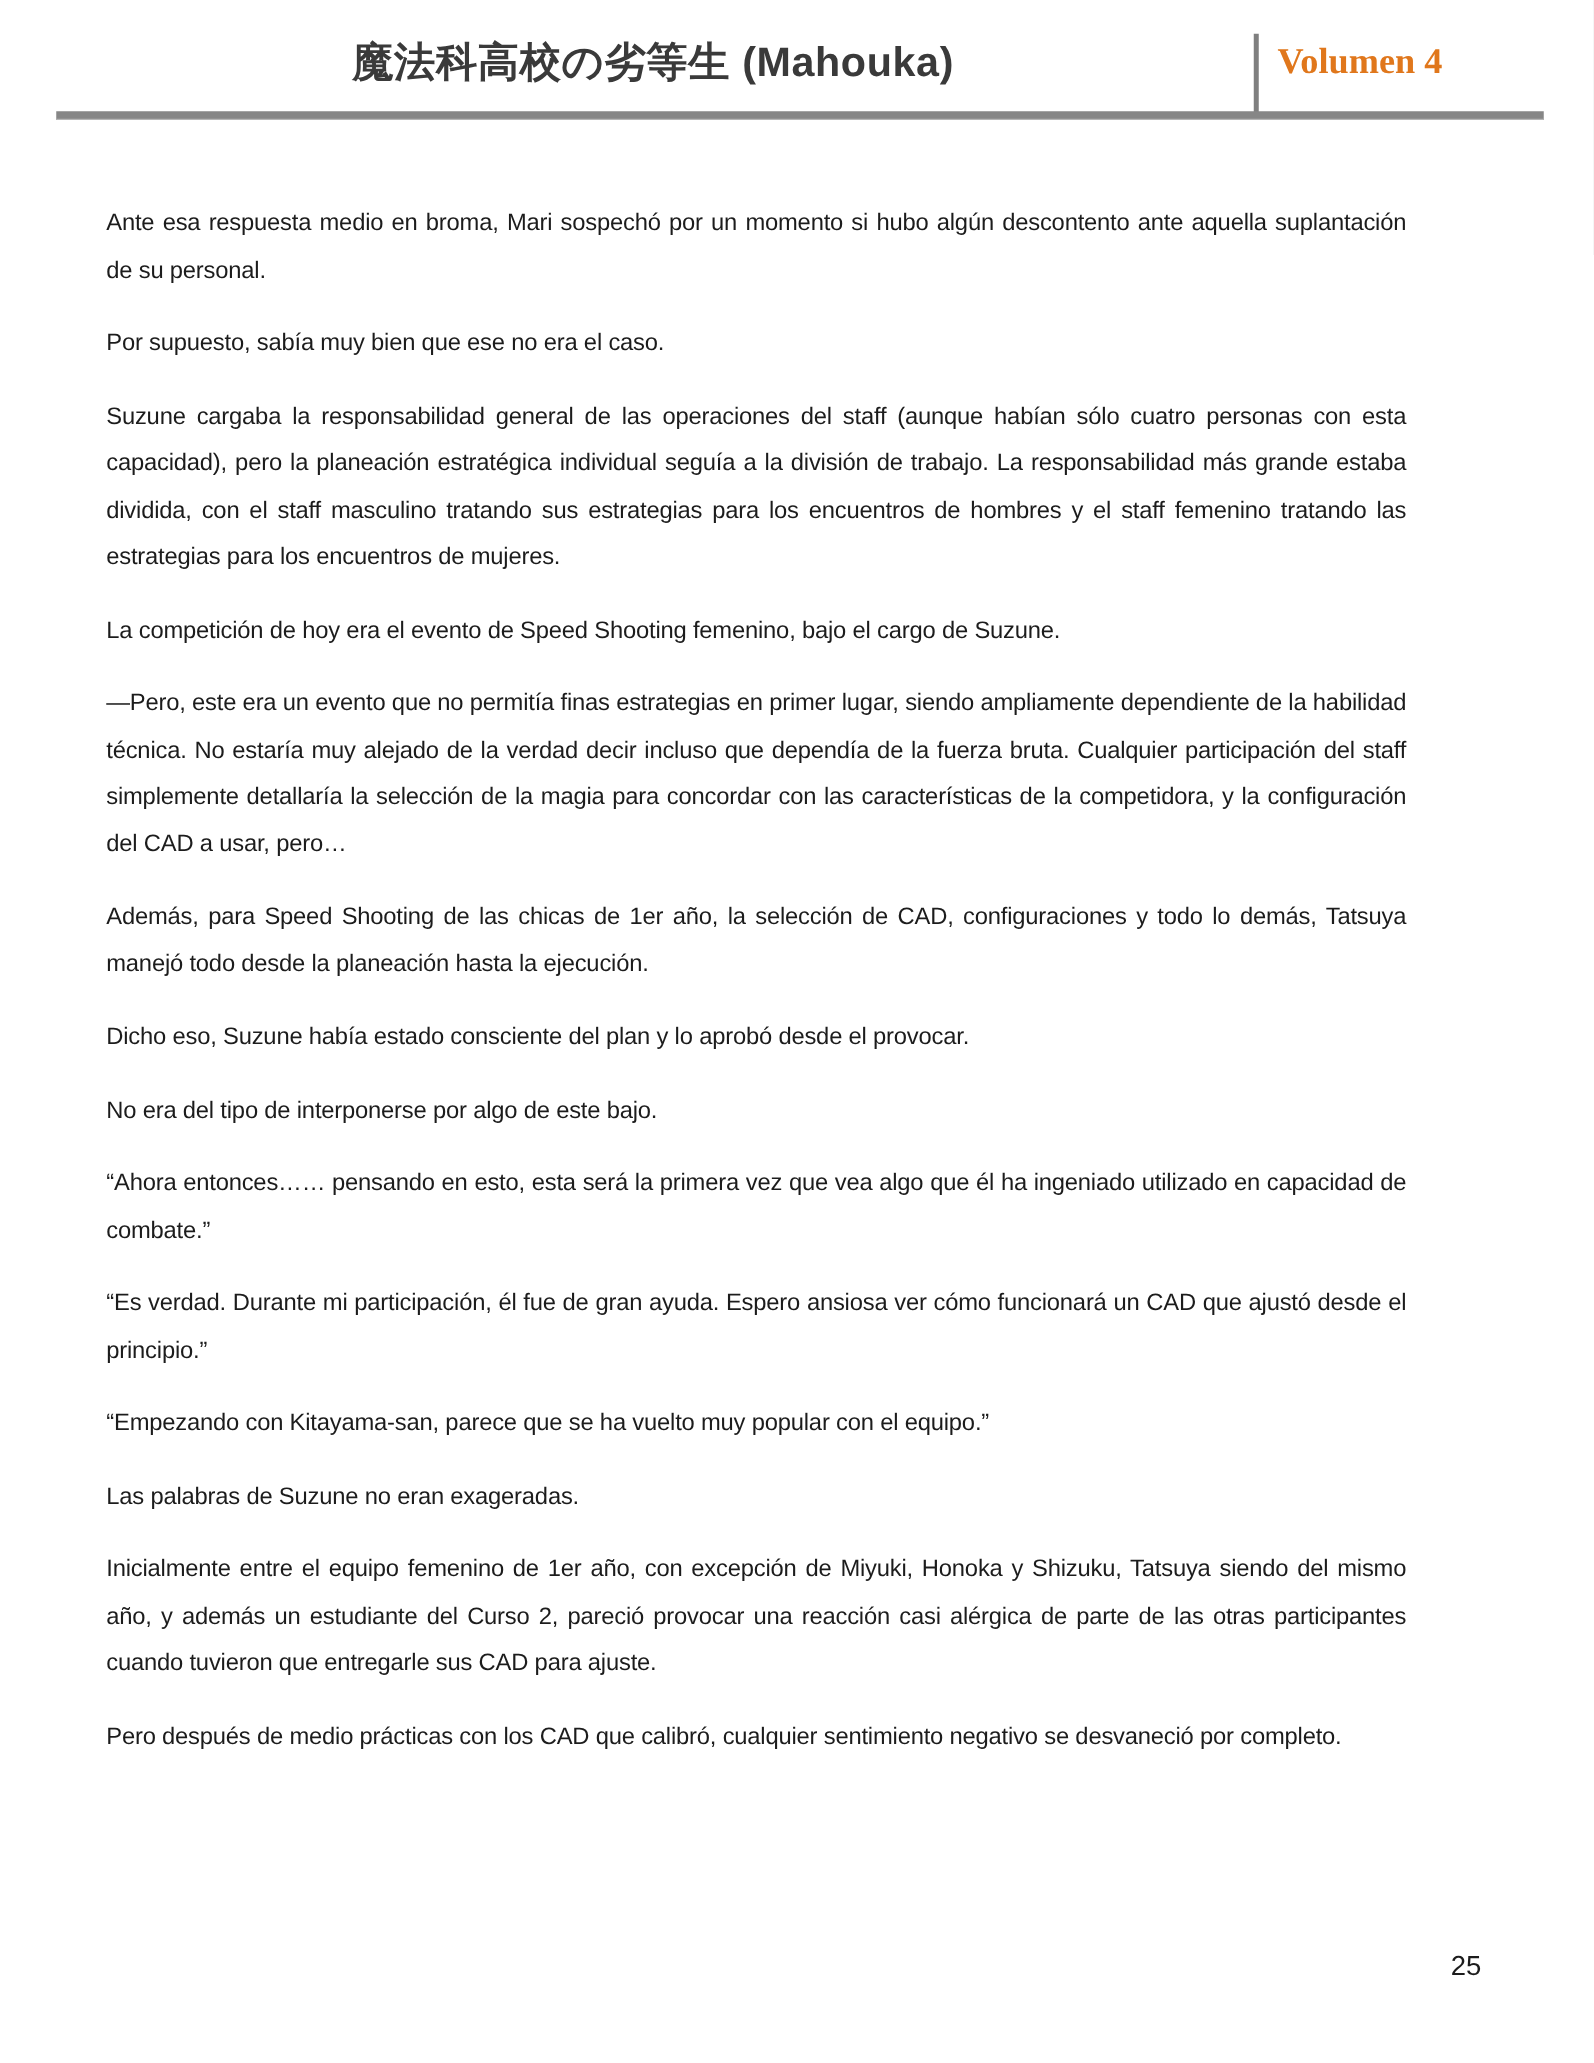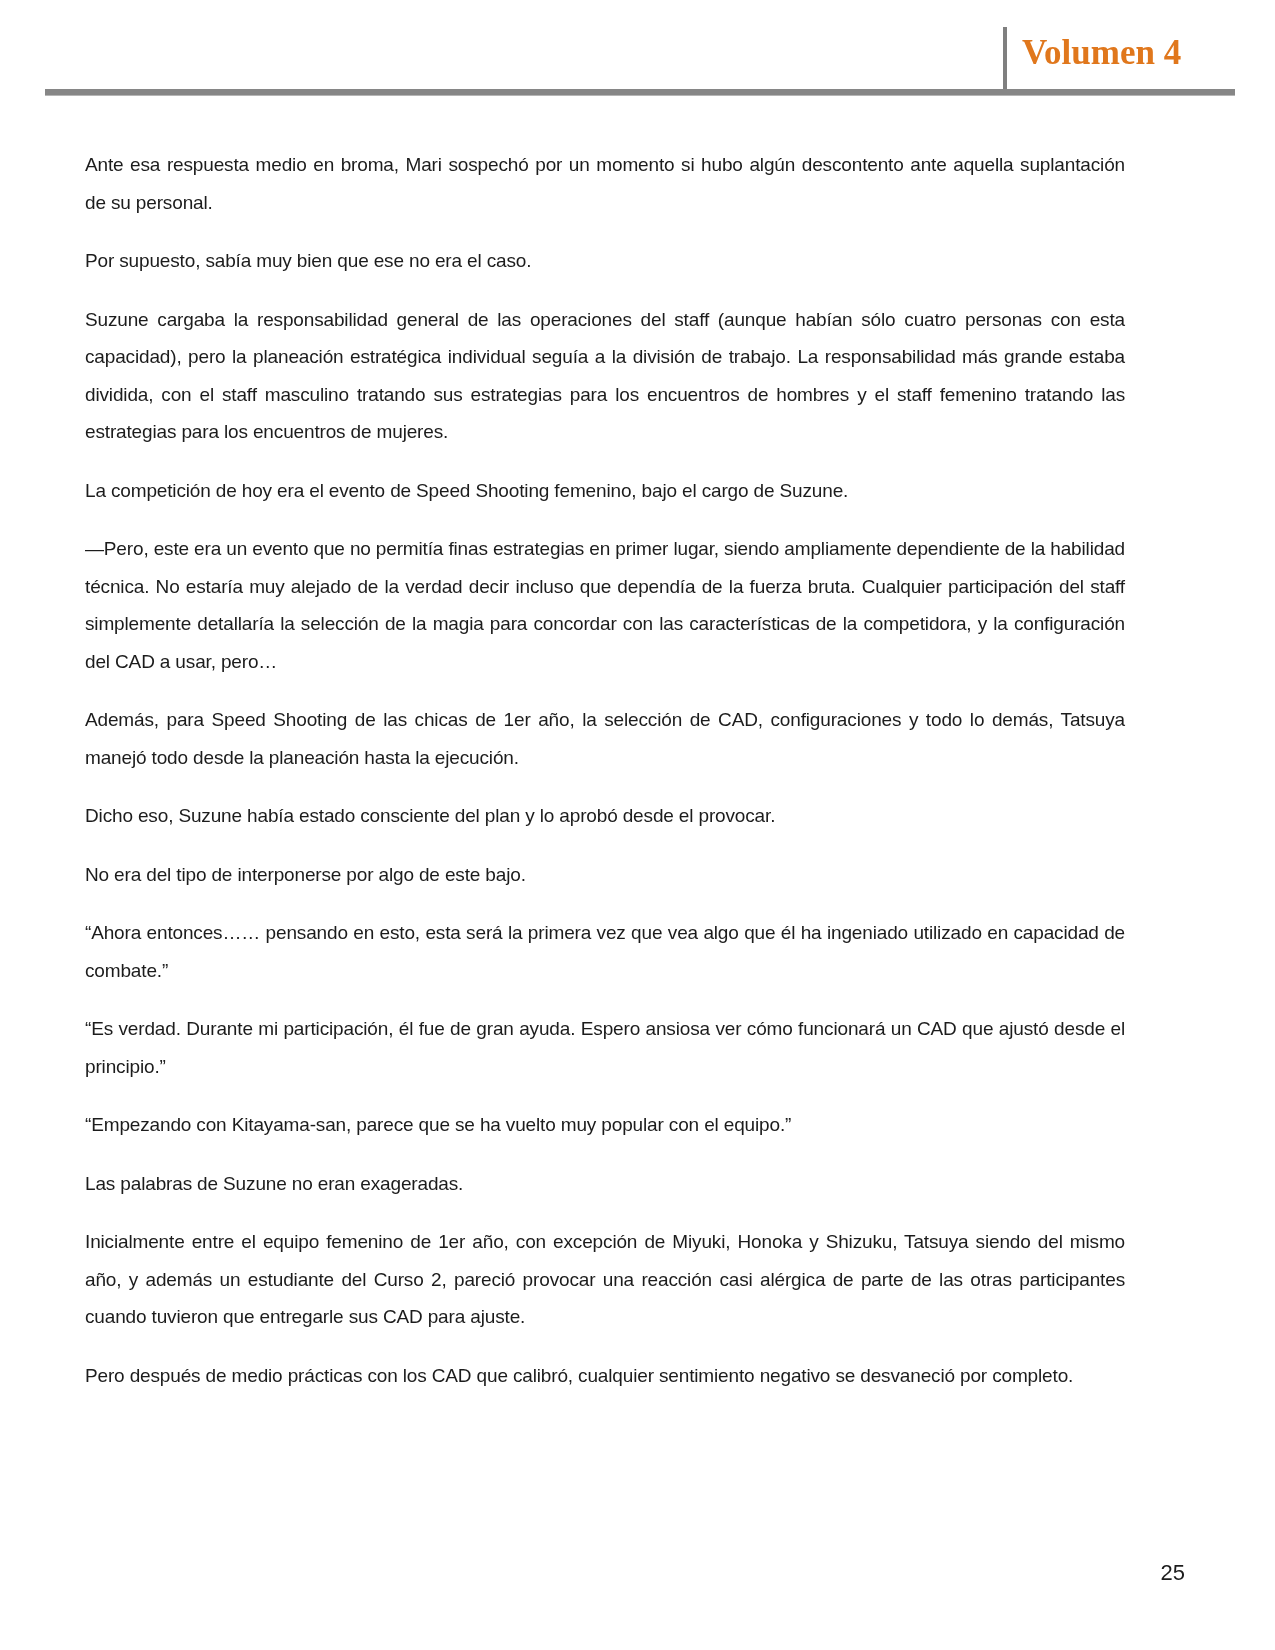--- a/index.html
+++ b/index.html
@@ -33,38 +33,38 @@
     width: 4px;
     height: 66px;
     background: #7f7f7f;
   }
   .header-volume {
     position: absolute;
     left: 1022px;
     top: 33px;
     font-family: "Liberation Serif", "DejaVu Serif", serif;
     font-weight: bold;
-    font-size: 35px;
+    font-size: 29px;
     color: #e0771c;
     white-space: nowrap;
   }
   .header-rule {
     position: absolute;
     left: 45px;
     top: 89px;
     width: 1190px;
     height: 6px;
     background: #868686;
     border-bottom: 1px solid #b5b5b5;
   }
   
   .body-text {
     position: absolute;
     left: 85px;
-    top: 146px;
+    top: 160px;
     width: 1040px;
     font-size: 19px;
     line-height: 37.5px;
     color: #1c1c1c;
     text-align: justify;
     letter-spacing: -0.15px;
   }
   .body-text p { margin: 0 0 21px 0; }
   
   .page-number {
@@ -73,20 +73,21 @@
     top: 1560px;
     font-size: 22px;
     color: #1c1c1c;
   }
 </style>
 </head>
 <body>
 
 <div class="page">
 
+  <div class="header-title">魔法科高校の劣等生 (Mahouka)</div>
   <div class="header-vbar"></div>
   <div class="header-volume">Volumen 4</div>
   <div class="header-rule"></div>
 
   <div class="body-text">
     <p>Ante esa respuesta medio en broma, Mari sospechó por un momento si hubo algún descontento ante aquella suplantación de su personal.</p>
     <p>Por supuesto, sabía muy bien que ese no era el caso.</p>
     <p>Suzune cargaba la responsabilidad general de las operaciones del staff (aunque habían sólo cuatro personas con esta capacidad), pero la planeación estratégica individual seguía a la división de trabajo. La responsabilidad más grande estaba dividida, con el staff masculino tratando sus estrategias para los encuentros de hombres y el staff femenino tratando las estrategias para los encuentros de mujeres.</p>
     <p>La competición de hoy era el evento de Speed Shooting femenino, bajo el cargo de Suzune.</p>
     <p>—Pero, este era un evento que no permitía finas estrategias en primer lugar, siendo ampliamente dependiente de la habilidad técnica. No estaría muy alejado de la verdad decir incluso que dependía de la fuerza bruta. Cualquier participación del staff simplemente detallaría la selección de la magia para concordar con las características de la competidora, y la configuración del CAD a usar, pero…</p>

